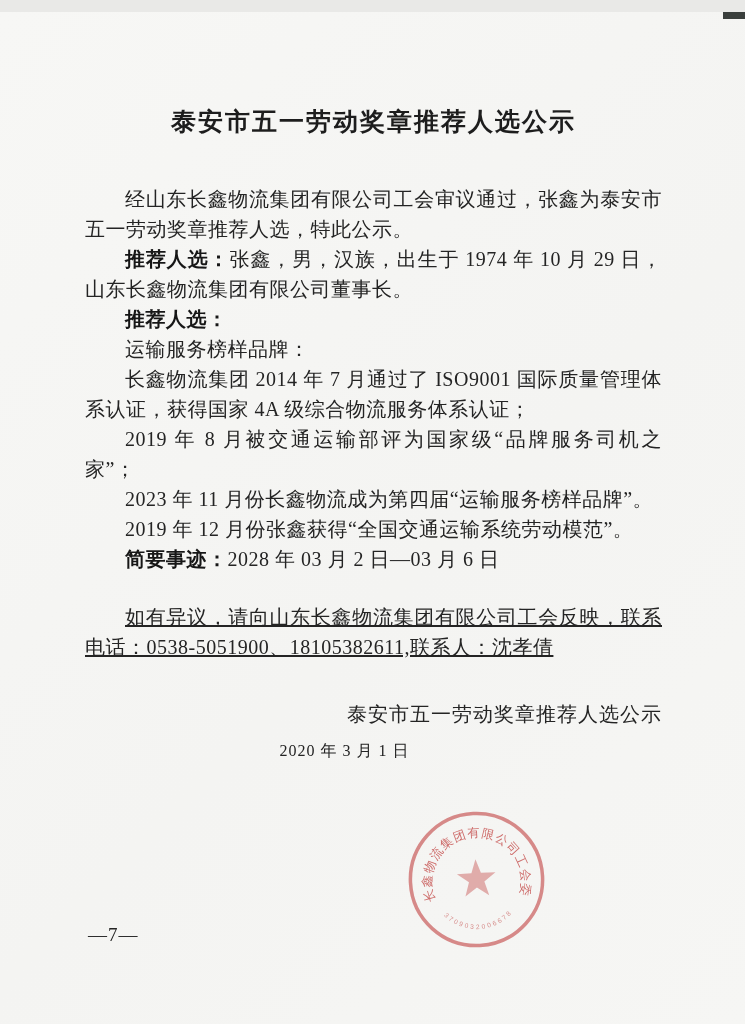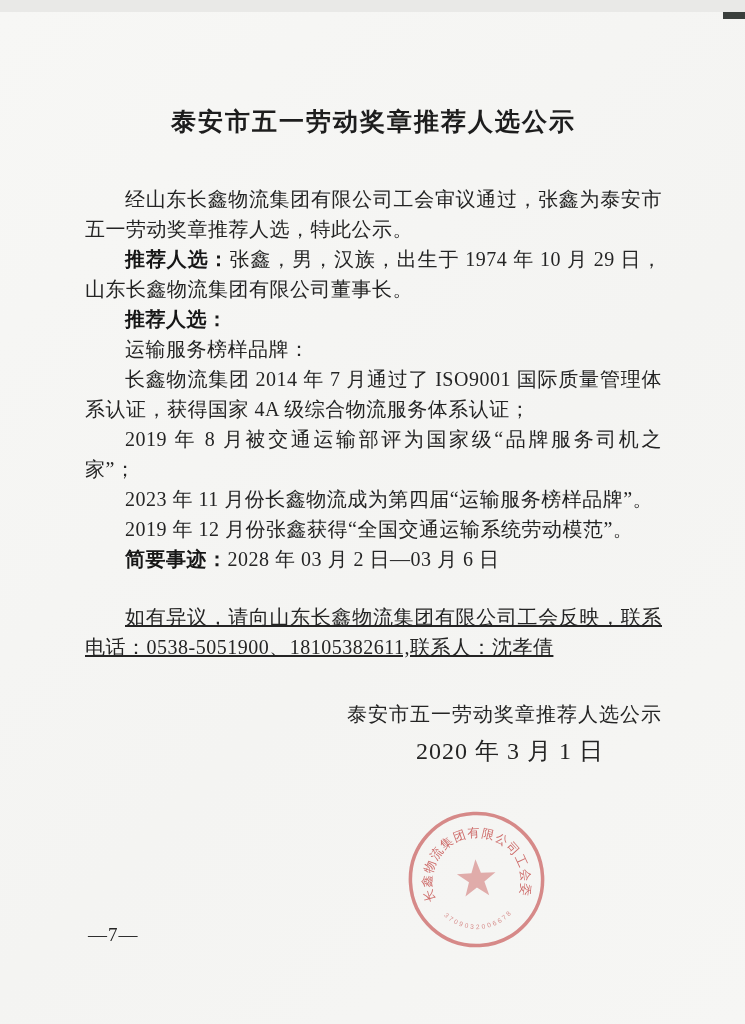--- a/index.html
+++ b/index.html
@@ -56,24 +56,24 @@
   }
   .signature .org {
     text-align: right;
     padding-right: 0px;
     font-size: 20px;
     line-height: 30px;
     letter-spacing: 1px;
     color: #242424;
   }
   .signature .date {
-    text-align: right;
+    text-align: center;
     padding-right: 58px;
     margin-top: 7px;
-    font-size: 24px;
+    font-size: 16px;
     line-height: 30px;
     letter-spacing: 1px;
     color: #242424;
   }
   .page-number {
     position: absolute;
     left: 88px; top: 912px;
     font-size: 19px;
     letter-spacing: 1px;
     color: #242424;

